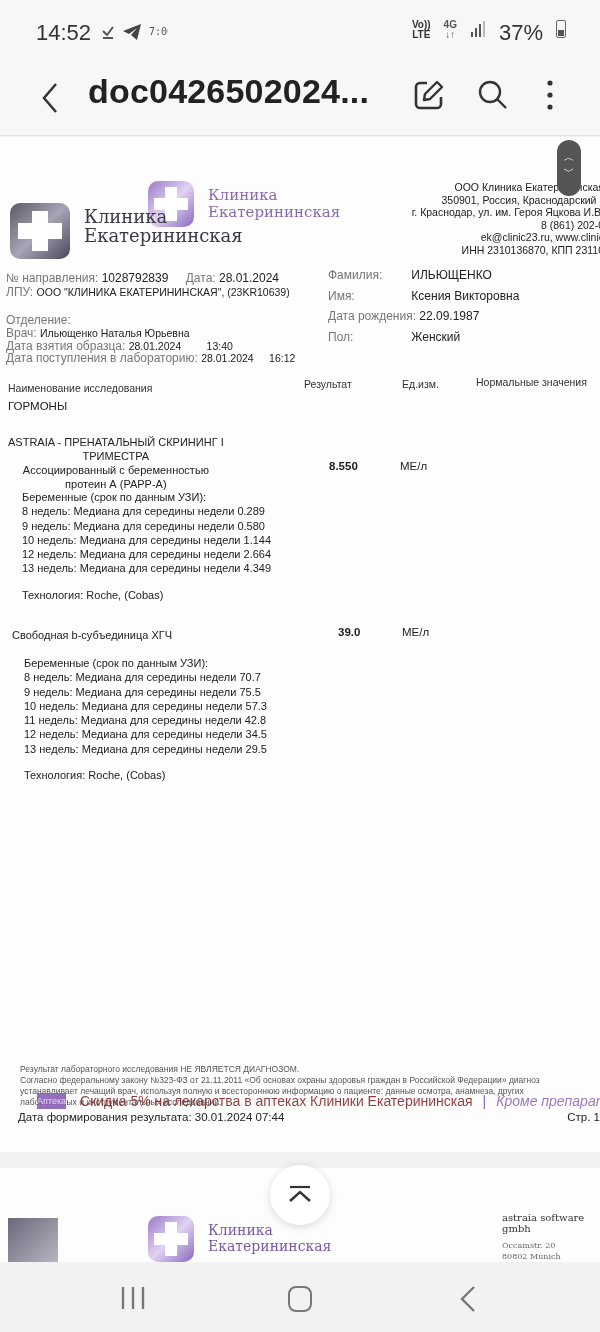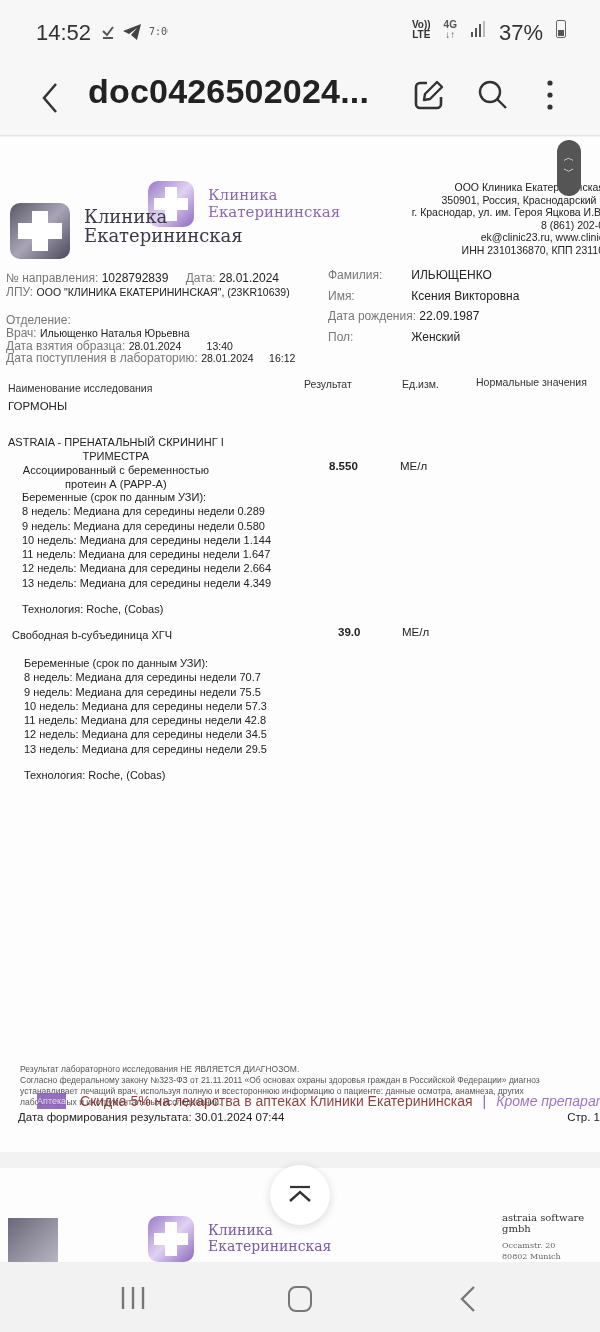--- a/index.html
+++ b/index.html
@@ -221,21 +221,20 @@
     <div>Ассоциированный с беременностью</div>
     <div>протеин А (PAPP-A)</div>
   </div>
   <div class="result-val" style="left:329px;top:323px;">8.550</div>
   <div class="unit" style="left:400px;top:323px;">МЕ/л</div>
   <div class="ref-lines" style="left:22px;top:353px;">
     <div>Беременные (срок по данным УЗИ):</div>
     <div>8 недель: Медиана для середины недели 0.289</div>
     <div>9 недель: Медиана для середины недели 0.580</div>
     <div>10 недель: Медиана для середины недели 1.144</div>
-    <div>11 недель: Медиана для середины недели 1.647</div>
     <div>12 недель: Медиана для середины недели 2.664</div>
     <div>13 недель: Медиана для середины недели 4.349</div>
     <div style="margin-top:12px;">Технология: Roche, (Cobas)</div>
   </div>
 
   <div class="test-block" style="left:12px;top:491px;">Свободная b-субъединица ХГЧ</div>
   <div class="result-val" style="left:338px;top:489px;">39.0</div>
   <div class="unit" style="left:402px;top:489px;">МЕ/л</div>
   <div class="ref-lines" style="left:24px;top:519px;">
     <div>Беременные (срок по данным УЗИ):</div>

